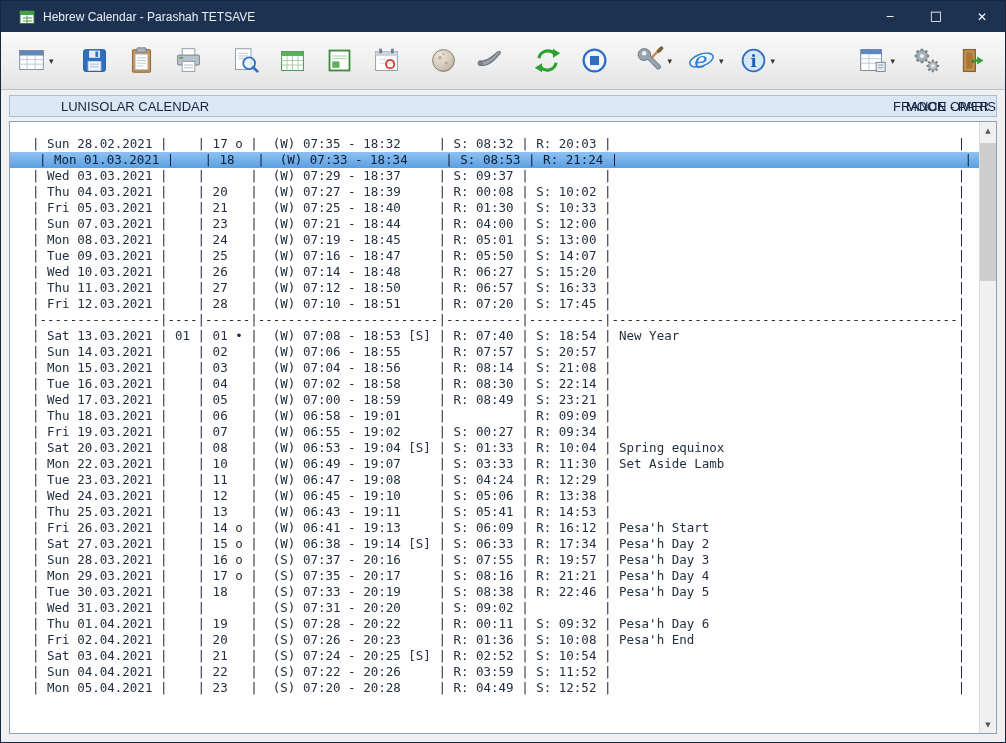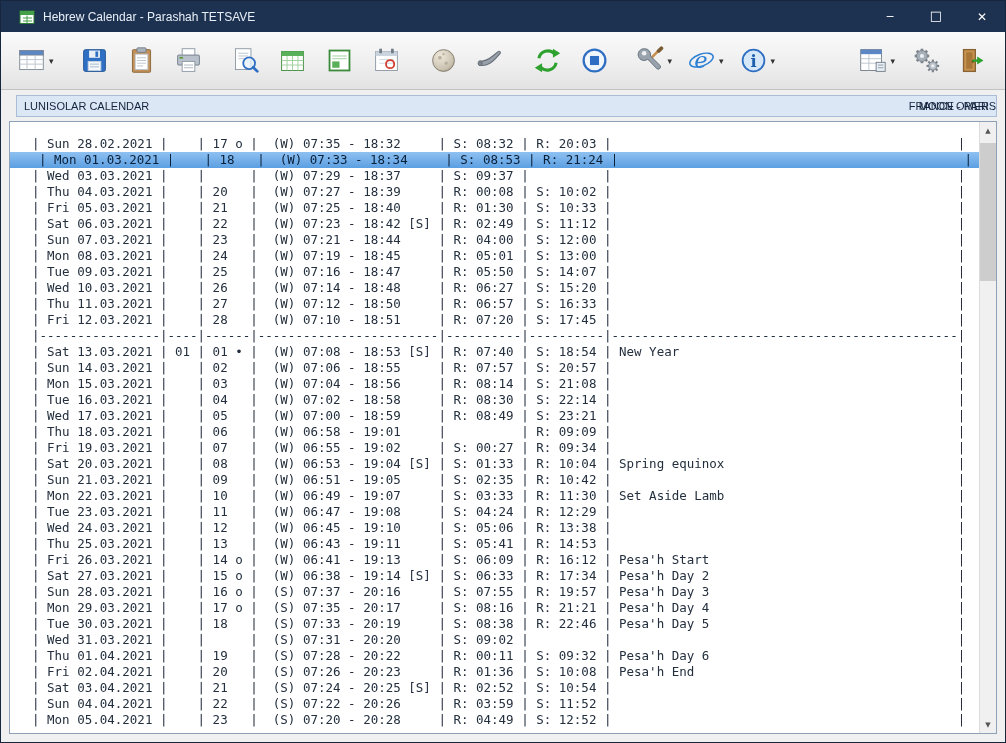--- a/index.html
+++ b/index.html
@@ -54,26 +54,26 @@
     padding: 0 3px; cursor: default;
   }
   .ticon { display: inline-flex; }
   .dd {
     font-size: 9px; color: #333333; margin-left: 3px;
     font-family: "DejaVu Sans", sans-serif;
   }
   
   .infobar {
     flex: 0 0 22px;
-    margin: 5px 8px 4px 15px;
+    margin: 5px 8px 4px 8px;
     background: #dbe7f4;
     border: 1px solid #a9bdd6;
     position: relative;
     display: flex; align-items: center;
-    font-size: 11px; color: #14243e;
+    font-size: 13px; color: #14243e; padding-left: 44px;
   }
   .info-left  { padding-left: 7px; }
   .info-center{ position: absolute; left: 0; right: 0; text-align: right; }
   .info-right { margin-left: auto; padding-right: 7px; position: relative; }
   
   .content {
     flex: 1 1 auto;
     margin: 0 8px 8px 8px;
     border: 1px solid #8ea0b5;
     background: #ffffff;
@@ -386,37 +386,35 @@
     <span class="info-right">MOON OMER</span>
   </div>
 
   <div class="content">
     <div class="rows">
         <div class="row">| Sun 28.02.2021 |    | 17 o |  (W) 07:35 - 18:32     | S: 08:32 | R: 20:03 |                                              |</div>
         <div class="row selected">| Mon 01.03.2021 |    | 18   |  (W) 07:33 - 18:34     | S: 08:53 | R: 21:24 |                                              |</div>
         <div class="row">| Wed 03.03.2021 |    |      |  (W) 07:29 - 18:37     | S: 09:37 |          |                                              |</div>
         <div class="row">| Thu 04.03.2021 |    | 20   |  (W) 07:27 - 18:39     | R: 00:08 | S: 10:02 |                                              |</div>
         <div class="row">| Fri 05.03.2021 |    | 21   |  (W) 07:25 - 18:40     | R: 01:30 | S: 10:33 |                                              |</div>
-        <div class="row">| Sat 06.03.2021 |    | 22   |  (W) 07:23 - 18:42 [S] | R: 02:49 | S: 11:12 |                                              |</div>
         <div class="row">| Sun 07.03.2021 |    | 23   |  (W) 07:21 - 18:44     | R: 04:00 | S: 12:00 |                                              |</div>
         <div class="row">| Mon 08.03.2021 |    | 24   |  (W) 07:19 - 18:45     | R: 05:01 | S: 13:00 |                                              |</div>
         <div class="row">| Tue 09.03.2021 |    | 25   |  (W) 07:16 - 18:47     | R: 05:50 | S: 14:07 |                                              |</div>
         <div class="row">| Wed 10.03.2021 |    | 26   |  (W) 07:14 - 18:48     | R: 06:27 | S: 15:20 |                                              |</div>
         <div class="row">| Thu 11.03.2021 |    | 27   |  (W) 07:12 - 18:50     | R: 06:57 | S: 16:33 |                                              |</div>
         <div class="row">| Fri 12.03.2021 |    | 28   |  (W) 07:10 - 18:51     | R: 07:20 | S: 17:45 |                                              |</div>
         <div class="row">|----------------|----|------|------------------------|----------|----------|----------------------------------------------|</div>
         <div class="row">| Sat 13.03.2021 | 01 | 01 • |  (W) 07:08 - 18:53 [S] | R: 07:40 | S: 18:54 | New Year                                     |</div>
         <div class="row">| Sun 14.03.2021 |    | 02   |  (W) 07:06 - 18:55     | R: 07:57 | S: 20:57 |                                              |</div>
         <div class="row">| Mon 15.03.2021 |    | 03   |  (W) 07:04 - 18:56     | R: 08:14 | S: 21:08 |                                              |</div>
         <div class="row">| Tue 16.03.2021 |    | 04   |  (W) 07:02 - 18:58     | R: 08:30 | S: 22:14 |                                              |</div>
         <div class="row">| Wed 17.03.2021 |    | 05   |  (W) 07:00 - 18:59     | R: 08:49 | S: 23:21 |                                              |</div>
         <div class="row">| Thu 18.03.2021 |    | 06   |  (W) 06:58 - 19:01     |          | R: 09:09 |                                              |</div>
         <div class="row">| Fri 19.03.2021 |    | 07   |  (W) 06:55 - 19:02     | S: 00:27 | R: 09:34 |                                              |</div>
         <div class="row">| Sat 20.03.2021 |    | 08   |  (W) 06:53 - 19:04 [S] | S: 01:33 | R: 10:04 | Spring equinox                               |</div>
-        <div class="row">| Sun 21.03.2021 |    | 09   |  (W) 06:51 - 19:05     | S: 02:35 | R: 10:42 |                                              |</div>
         <div class="row">| Mon 22.03.2021 |    | 10   |  (W) 06:49 - 19:07     | S: 03:33 | R: 11:30 | Set Aside Lamb                               |</div>
         <div class="row">| Tue 23.03.2021 |    | 11   |  (W) 06:47 - 19:08     | S: 04:24 | R: 12:29 |                                              |</div>
         <div class="row">| Wed 24.03.2021 |    | 12   |  (W) 06:45 - 19:10     | S: 05:06 | R: 13:38 |                                              |</div>
         <div class="row">| Thu 25.03.2021 |    | 13   |  (W) 06:43 - 19:11     | S: 05:41 | R: 14:53 |                                              |</div>
         <div class="row">| Fri 26.03.2021 |    | 14 o |  (W) 06:41 - 19:13     | S: 06:09 | R: 16:12 | Pesa'h Start                                 |</div>
         <div class="row">| Sat 27.03.2021 |    | 15 o |  (W) 06:38 - 19:14 [S] | S: 06:33 | R: 17:34 | Pesa'h Day 2                                 |</div>
         <div class="row">| Sun 28.03.2021 |    | 16 o |  (S) 07:37 - 20:16     | S: 07:55 | R: 19:57 | Pesa'h Day 3                                 |</div>
         <div class="row">| Mon 29.03.2021 |    | 17 o |  (S) 07:35 - 20:17     | S: 08:16 | R: 21:21 | Pesa'h Day 4                                 |</div>
         <div class="row">| Tue 30.03.2021 |    | 18   |  (S) 07:33 - 20:19     | S: 08:38 | R: 22:46 | Pesa'h Day 5                                 |</div>
         <div class="row">| Wed 31.03.2021 |    |      |  (S) 07:31 - 20:20     | S: 09:02 |          |                                              |</div>

